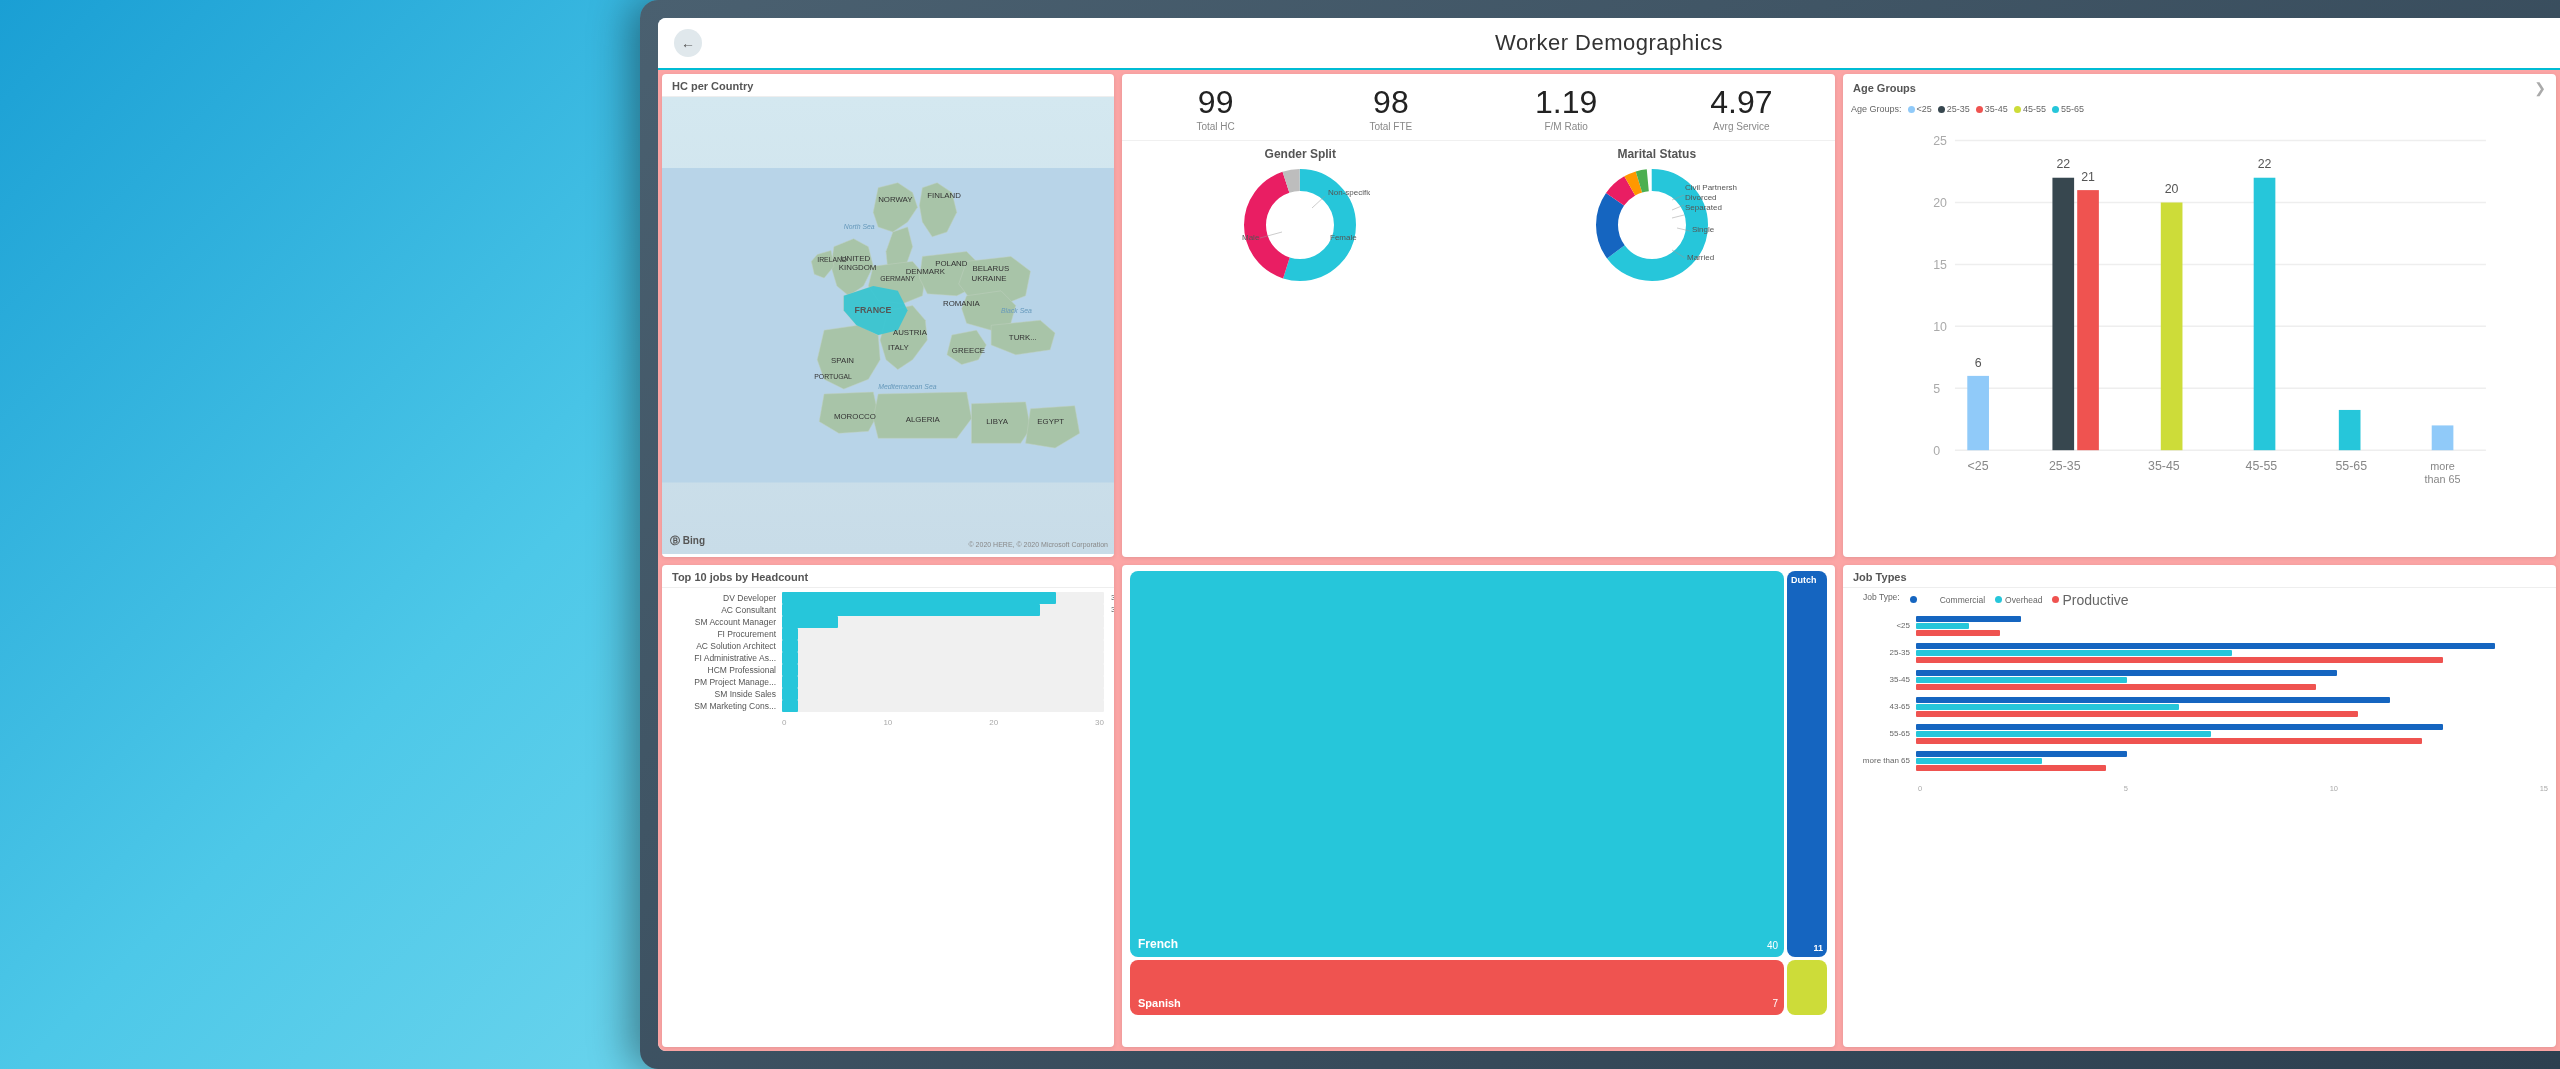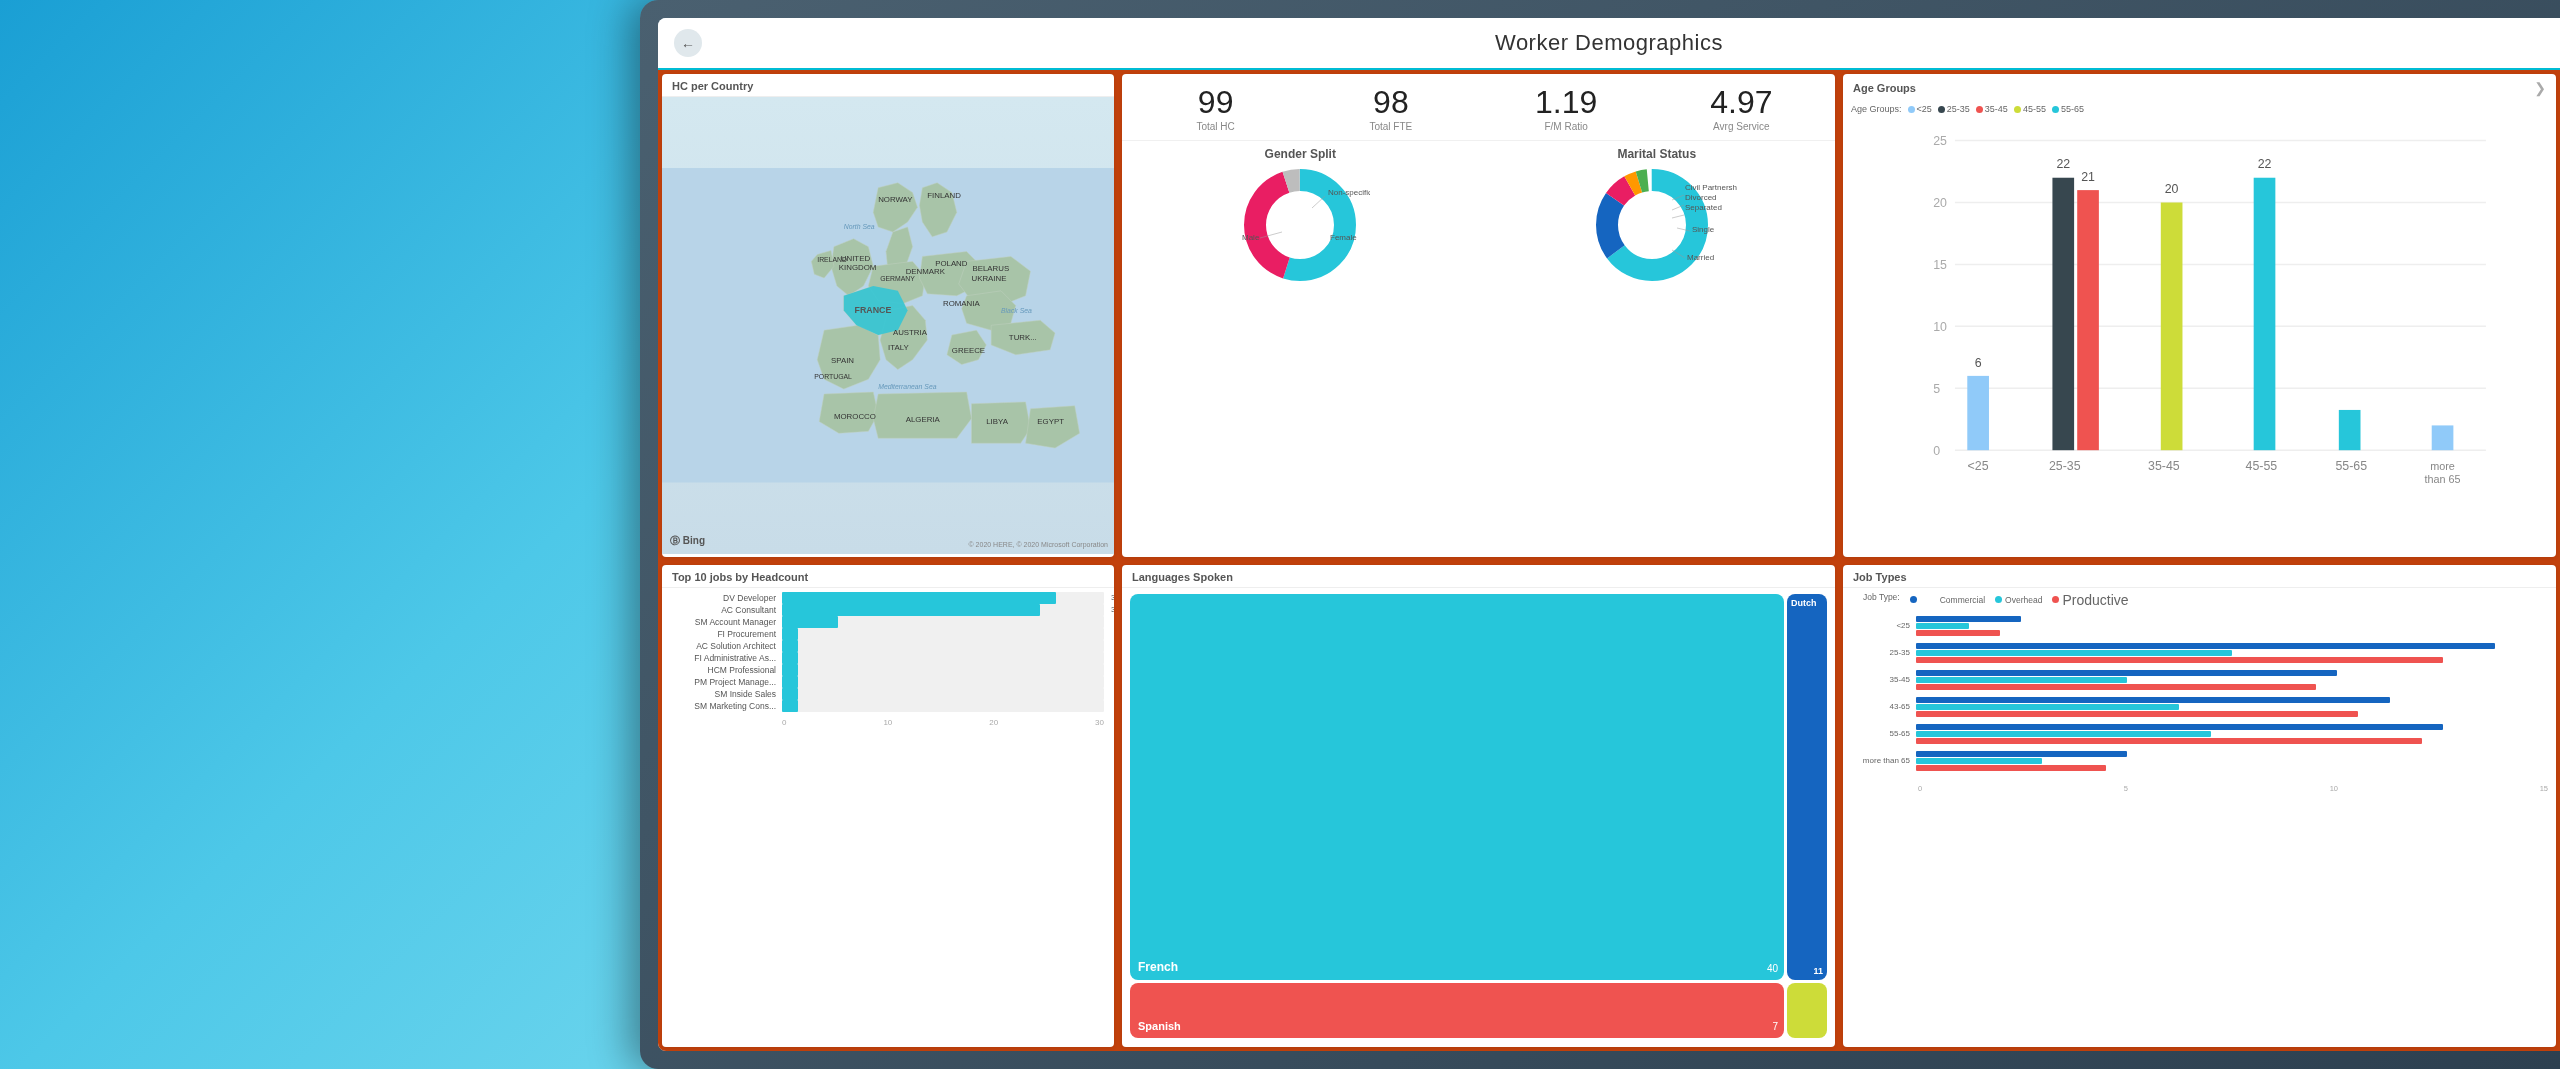--- a/index.html
+++ b/index.html
@@ -78,21 +78,21 @@
       letter-spacing: 0.5px;
     }
 
     
     .dashboard-body {
       display: grid;
       grid-template-columns: 460px 1fr 1fr;
       grid-template-rows: 1fr 1fr;
       gap: 0;
       height: calc(100% - 52px);
-      background: #c2410c;
+      background: #fca5a5;
     }
 
     
     .panel {
       background: white;
       margin: 4px;
       border-radius: 4px;
       box-shadow: 0 1px 4px rgba(0,0,0,0.1);
       overflow: hidden;
       position: relative;
@@ -691,21 +691,20 @@
             </div>
           <div class="axis-labels">
             <span>0</span>
             <span>10</span>
             <span>20</span>
             <span>30</span>
           </div>
         </div>
 
         <div class="panel languages-panel">
-          <div class="panel-title">Languages Spoken</div>
           <div class="treemap-container">
             <div style="display:grid;grid-template-columns:1fr 40px;grid-template-rows:1fr 55px;gap:3px;height:100%;">
 
               <div class="treemap-cell" style="background:#26c6da;grid-row:1/2;grid-column:1/2;">
                 <span class="cell-label">French</span>
                 <span class="cell-value">40</span>
               </div>
 
               <div class="treemap-cell" style="background:#1565c0;grid-row:1/2;grid-column:2/3;align-items:flex-start;padding:4px;">
                 <span style="font-size:9px;color:white;font-weight:600;">Dutch</span>

